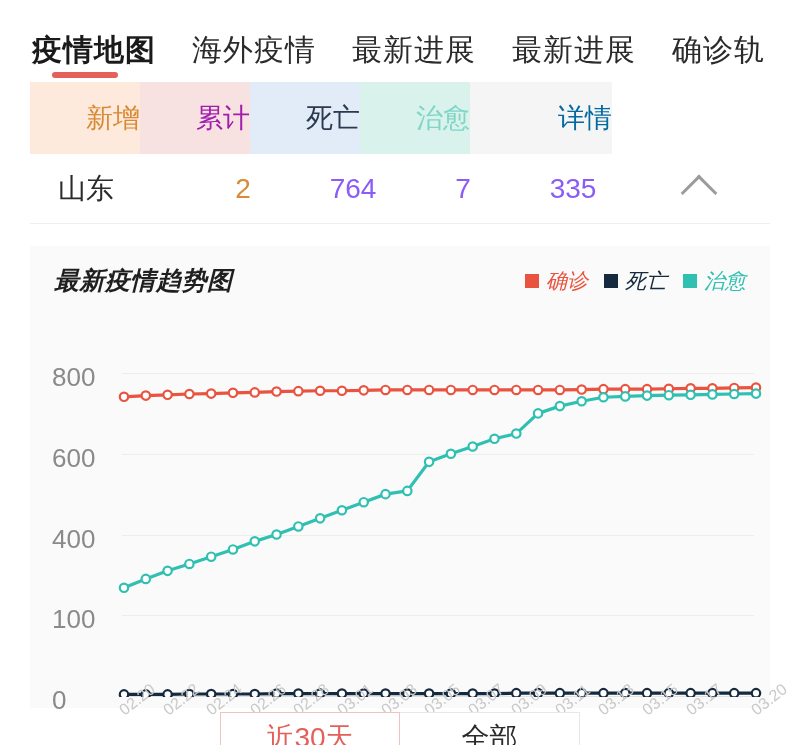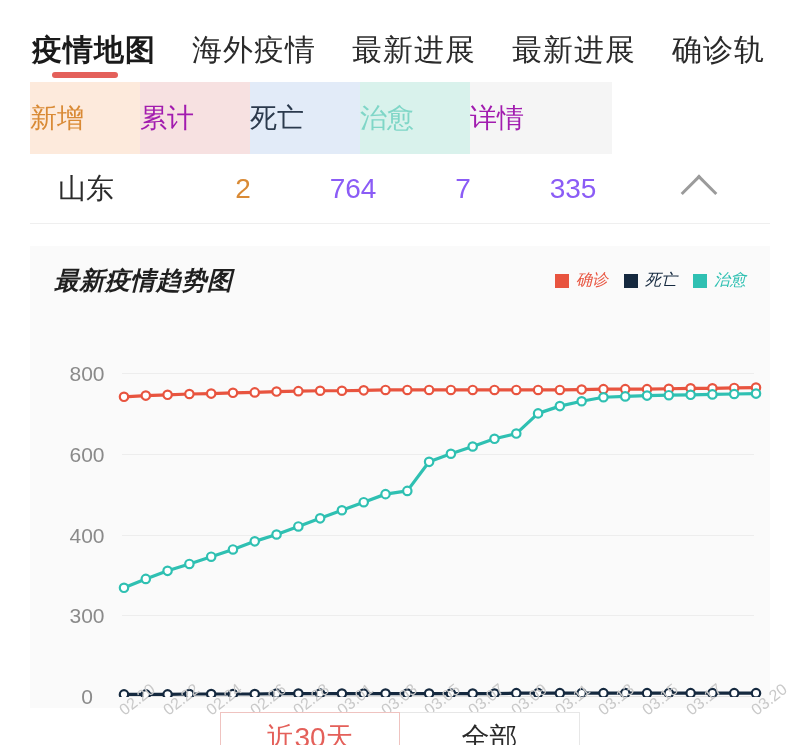--- a/index.html
+++ b/index.html
@@ -38,29 +38,29 @@
     background: #e4605a;
   }
 
   
   .table-wrap { position: absolute; left: 0; top: 82px; width: 800px; }
   .thead {
     display: flex; height: 72px; align-items: stretch;
     margin: 0 30px;
   }
   .th {
-    display: flex; align-items: center; justify-content: flex-start;
+    display: flex; align-items: center; justify-content: flex-end;
     font-size: 27px; color: #333;
   }
   .th-region  { width: 158px; background: #f5f5f5; justify-content: flex-start; padding-left: 28px; }
   .th-new     { width: 110px; background: #fdeadc; color: #d98a35; }
   .th-total   { width: 110px; background: #f7e1e1; color: #a21caf; }
   .th-death   { width: 110px; background: #e2ebf8; color: #2b3a4d; }
   .th-cured   { width: 110px; background: #d9f2ec; color: #7fd6c7; }
-  .th-detail  { width: 142px; background: #f5f5f5; color: #a21caf; }
+  .th-detail  { width: 142px; background: #f5f5f5; color: #0369a1; }
 
   .trow {
     display: flex; height: 70px; align-items: center;
     margin: 0 30px;
     border-bottom: 1px solid #efefef;
   }
   .td { display: flex; align-items: center; justify-content: center; font-size: 28px; color: #8b5cf6; }
   .td-region { width: 158px; justify-content: flex-start; padding-left: 28px; color: #2b2b2b; }
   .td-new    { width: 110px; color: #d98a35; }
   .td-total  { width: 110px; }
@@ -79,28 +79,28 @@
     width: 740px; height: 462px;
     background: #fafafa;
   }
   .card-head {
     display: flex; align-items: center; justify-content: space-between;
     padding: 18px 24px 0 24px;
     font-style: italic;
   }
   .card-title { font-size: 25px; font-weight: bold; color: #1f1f1f; letter-spacing: .5px; }
   .legend { display: flex; align-items: center; gap: 16px; }
-  .legend-item { display: flex; align-items: center; gap: 7px; font-size: 16px; }
+  .legend-item { display: flex; align-items: center; gap: 7px; font-size: 21px; }
   .legend-swatch { width: 14px; height: 14px; display: inline-block; }
 
   .plot { position: relative; width: 740px; height: 400px; }
   .gridline { position: absolute; left: 92px; width: 632px; height: 1px; background: #ededed; }
   .ylabel {
     position: absolute; right: 648px; width: 70px;
-    text-align: center; font-size: 21px; color: #8a8a8a;
+    text-align: left; font-size: 26px; color: #8a8a8a;
     transform: translateY(-11px);
   }
   svg.lines { position: absolute; left: 0; top: 0; }
   .xlabel {
     position: absolute;
     font-size: 16px; color: #c9c9c9;
     transform-origin: left top;
     transform: rotate(-38deg);
     white-space: nowrap;
   }
@@ -185,21 +185,21 @@
     <div class="plot">
       <div id="grid-layer">
           <div class="gridline" style="top: 399px; background: rgb(224, 224, 224);"></div>
           <div class="gridline" style="top: 318.25px;"></div>
           <div class="gridline" style="top: 237.5px;"></div>
           <div class="gridline" style="top: 156.75px;"></div>
           <div class="gridline" style="top: 76px;"></div>
         </div>
       <div id="ylabel-layer">
           <div class="ylabel" style="top: 399px;">0</div>
-          <div class="ylabel" style="top: 318.25px;">300</div>
+          <div class="ylabel" style="top: 318.25px;">100</div>
           <div class="ylabel" style="top: 237.5px;">400</div>
           <div class="ylabel" style="top: 156.75px;">600</div>
           <div class="ylabel" style="top: 76px;">800</div>
         </div>
       <svg class="lines" id="lines-svg" width="740" height="400">
           <polyline points="94,99.82125000000002 115.79310344827586,98.60999999999996 137.58620689655172,97.80250000000001 159.3793103448276,96.995 181.17241379310343,96.59125 202.9655172413793,95.78375 224.75862068965517,95.38 246.55172413793105,94.57249999999999 268.34482758620686,94.16874999999999 290.1379310344828,93.76500000000004 311.9310344827586,93.76500000000004 333.7241379310345,93.36124999999998 355.51724137931035,92.95749999999998 377.3103448275862,92.95749999999998 399.1034482758621,92.95749999999998 420.89655172413796,92.95749999999998 442.6896551724138,92.95749999999998 464.48275862068965,92.95749999999998 486.2758620689655,92.95749999999998 508.06896551724134,92.95749999999998 529.8620689655172,92.95749999999998 551.655172413793,92.55374999999998 573.448275862069,92.15000000000003 595.2413793103449,92.15000000000003 617.0344827586207,92.15000000000003 638.8275862068965,91.74624999999997 660.6206896551724,91.34249999999997 682.4137931034483,91.34249999999997 704.2068965517242,90.93875000000003 726,90.53500000000003" fill="none" stroke="#e8543f" stroke-width="3.2" stroke-linejoin="round" stroke-linecap="round"></polyline>
           <polyline points="94,397.385 115.79310344827586,397.385 137.58620689655172,397.385 159.3793103448276,396.98125 181.17241379310343,396.98125 202.9655172413793,396.98125 224.75862068965517,396.98125 246.55172413793105,396.5775 268.34482758620686,396.5775 290.1379310344828,396.5775 311.9310344827586,396.5775 333.7241379310345,396.5775 355.51724137931035,396.5775 377.3103448275862,396.5775 399.1034482758621,396.5775 420.89655172413796,396.5775 442.6896551724138,396.5775 464.48275862068965,396.5775 486.2758620689655,396.17375 508.06896551724134,396.17375 529.8620689655172,396.17375 551.655172413793,396.17375 573.448275862069,396.17375 595.2413793103449,396.17375 617.0344827586207,396.17375 638.8275862068965,396.17375 660.6206896551724,396.17375 682.4137931034483,396.17375 704.2068965517242,396.17375 726,396.17375" fill="none" stroke="#15293f" stroke-width="3.2" stroke-linejoin="round" stroke-linecap="round"></polyline>
           <polyline points="94,290.79499999999996 115.79310344827586,281.9125 137.58620689655172,273.8375 159.3793103448276,266.97375 181.17241379310343,259.70624999999995 202.9655172413793,252.43875 224.75862068965517,244.36375 246.55172413793105,237.5 268.34482758620686,229.42499999999998 290.1379310344828,221.35 311.9310344827586,213.275 333.7241379310345,205.20000000000002 355.51724137931035,197.125 377.3103448275862,193.895 399.1034482758621,164.82500000000002 420.89655172413796,156.75 442.6896551724138,149.48250000000002 464.48275862068965,141.81124999999997 486.2758620689655,136.5625 508.06896551724134,116.375 529.8620689655172,109.10750000000002 551.655172413793,104.26249999999999 573.448275862069,100.22499999999997 595.2413793103449,99.41750000000002 617.0344827586207,98.60999999999996 638.8275862068965,98.20625000000001 660.6206896551724,97.80250000000001 682.4137931034483,97.39875 704.2068965517242,96.995 726,96.59125" fill="none" stroke="#2fc0b2" stroke-width="3.2" stroke-linejoin="round" stroke-linecap="round"></polyline>
           <circle cx="94" cy="99.82125000000002" r="4.2" fill="#ffffff" stroke="#e8543f" stroke-width="2.2"></circle>
           <circle cx="115.79310344827586" cy="98.60999999999996" r="4.2" fill="#ffffff" stroke="#e8543f" stroke-width="2.2"></circle>

